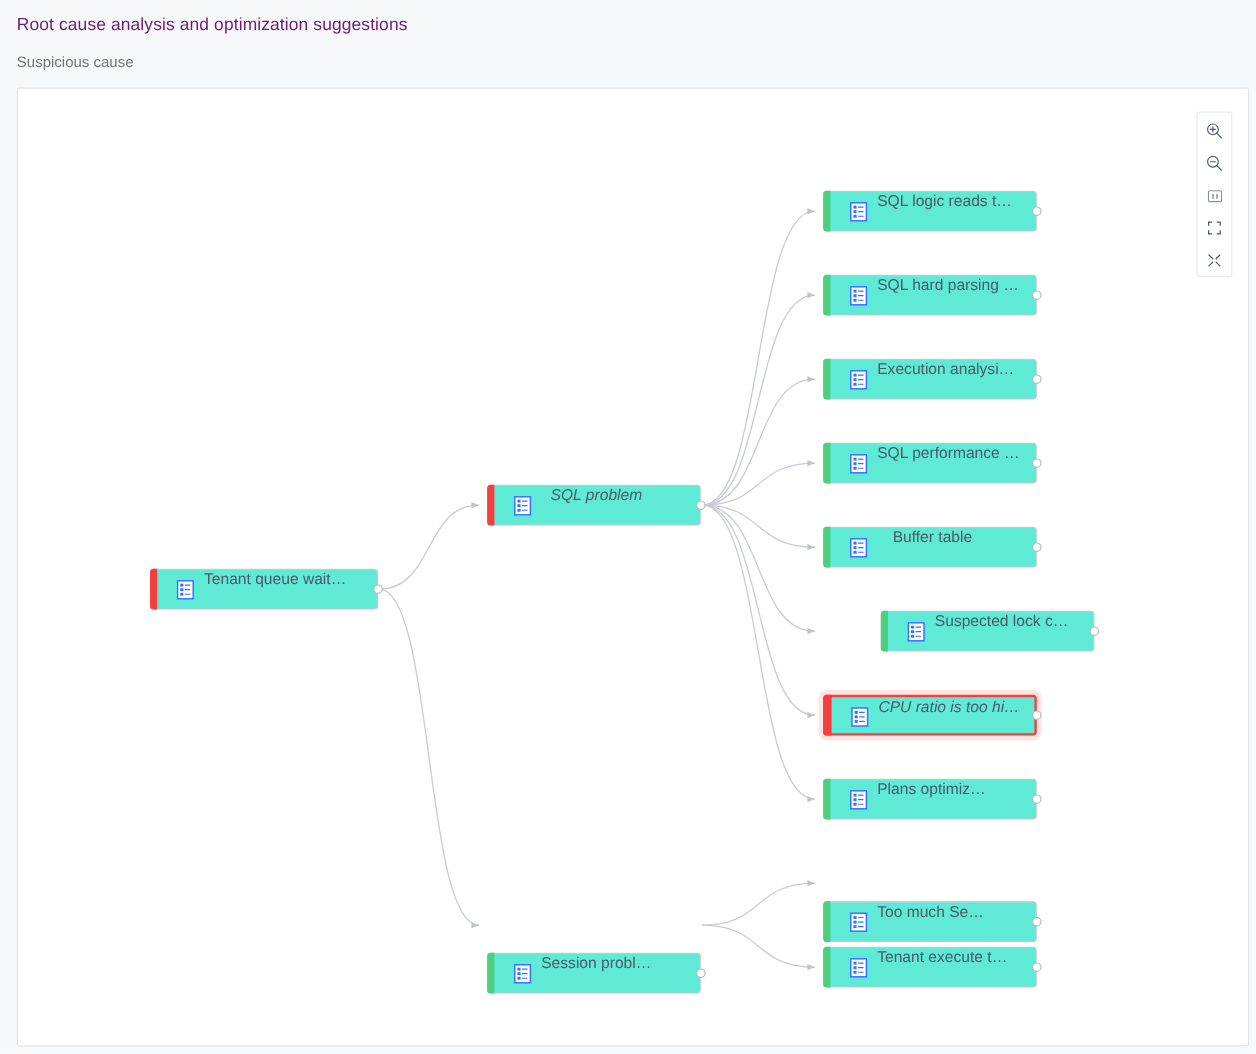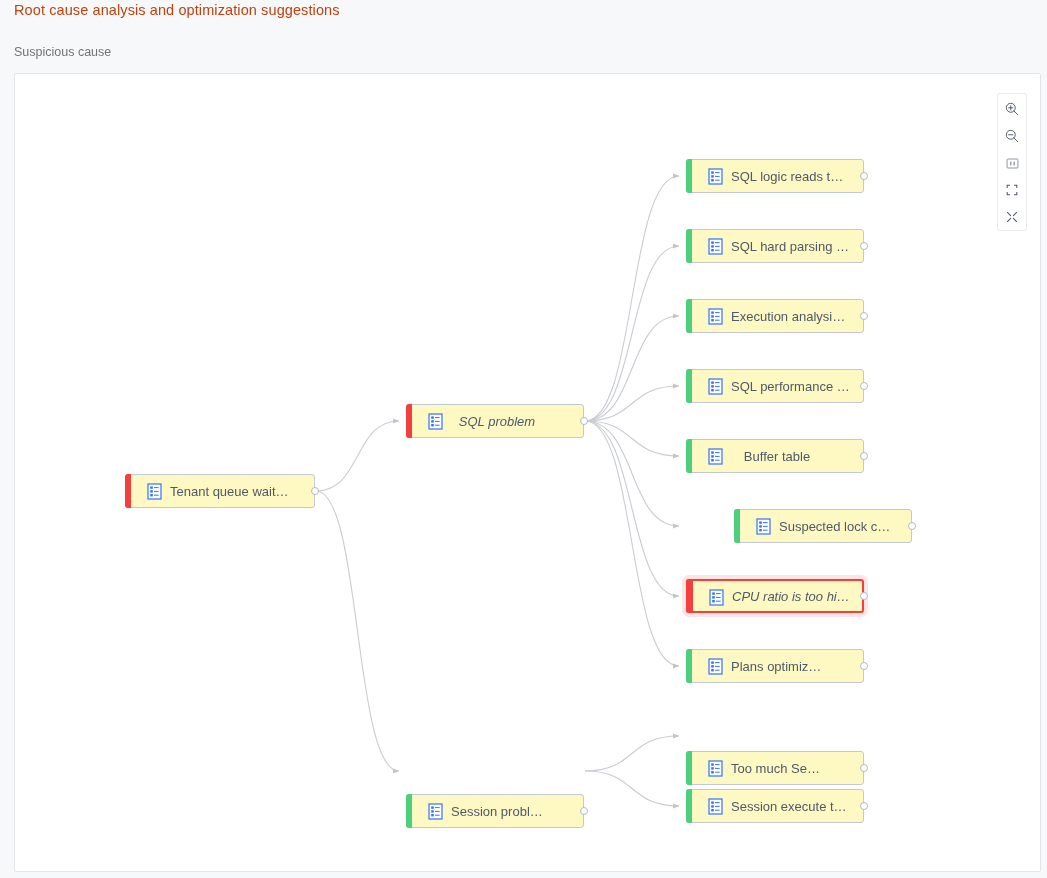--- a/index.html
+++ b/index.html
@@ -10,23 +10,23 @@
     font-family: "Liberation Sans", sans-serif;
     overflow: hidden;
   }
   #app {
     position: relative;
     width: 1047px; height: 878px;
     background: #f7f8fa;
   }
   .page-title {
     position: absolute;
-    left: 14px; top: 2px;
+    left: 14px; top: 13px;
     font-size: 14.5px;
-    color: #c2410c;
+    color: #701a75;
     font-weight: 400;
     letter-spacing: .1px;
     white-space: nowrap;
   }
   .section-label {
     position: absolute;
     left: 14px; top: 45px;
     font-size: 12.5px;
     color: #737373;
     font-weight: normal;
@@ -49,25 +49,24 @@
   .edges-svg {
     position: absolute;
     left: 0; top: 0;
     width: 1027px; height: 799px;
     pointer-events: none;
   }
   
   .node {
     position: absolute;
     height: 34px;
-    background: #fef9c3;
+    background: #5eead4;
     border: 1px solid #c2c8d5;
     border-radius: 3px;
     display: flex;
-    align-items: center;
     box-shadow: 0 0 0 0 rgba(0,0,0,0);
   }
   .node .accent {
     position: absolute;
     left: -1px; top: -1px;
     width: 6px; height: 34px;
     border-radius: 3px 0 0 3px;
   }
   .node.accent-red .accent { background: #f53f3f; }
   .node.accent-green .accent { background: #4cd07d; }
@@ -339,21 +338,21 @@
             <div class="accent"></div>
             <span class="doc-icon"><svg viewBox="0 0 15 17" width="15" height="17">
   <rect x="1" y="1" width="13" height="15" fill="#ffffff" stroke="#3370ff" stroke-width="1.2"></rect>
   <rect x="3.2" y="3.4" width="2.6" height="2.4" fill="#3370ff"></rect>
   <rect x="3.2" y="7.2" width="2.6" height="2.4" fill="#3370ff"></rect>
   <rect x="3.2" y="11" width="2.6" height="2.4" fill="#3370ff"></rect>
   <line x1="7" y1="4.6" x2="11.6" y2="4.6" stroke="#3370ff" stroke-width="1"></line>
   <line x1="7" y1="8.4" x2="11.6" y2="8.4" stroke="#3370ff" stroke-width="1"></line>
   <line x1="7" y1="12.2" x2="11.6" y2="12.2" stroke="#3370ff" stroke-width="1"></line>
 </svg></span>
-            <span class="label">Session execute t…</span>
+            <span class="label">Tenant execute t…</span>
             <span class="port right"></span>
           </div>
         </div>
     </div>
 
     <div class="zoom-toolbar">
       <div class="tool-btn">
         <svg width="14" height="14" viewBox="0 0 16 16" stroke="#4e5969" fill="none" stroke-width="1.1">
           <circle cx="6.6" cy="6.6" r="5.1"></circle>
           <line x1="10.3" y1="10.3" x2="14.6" y2="14.6" stroke-linecap="round"></line>

